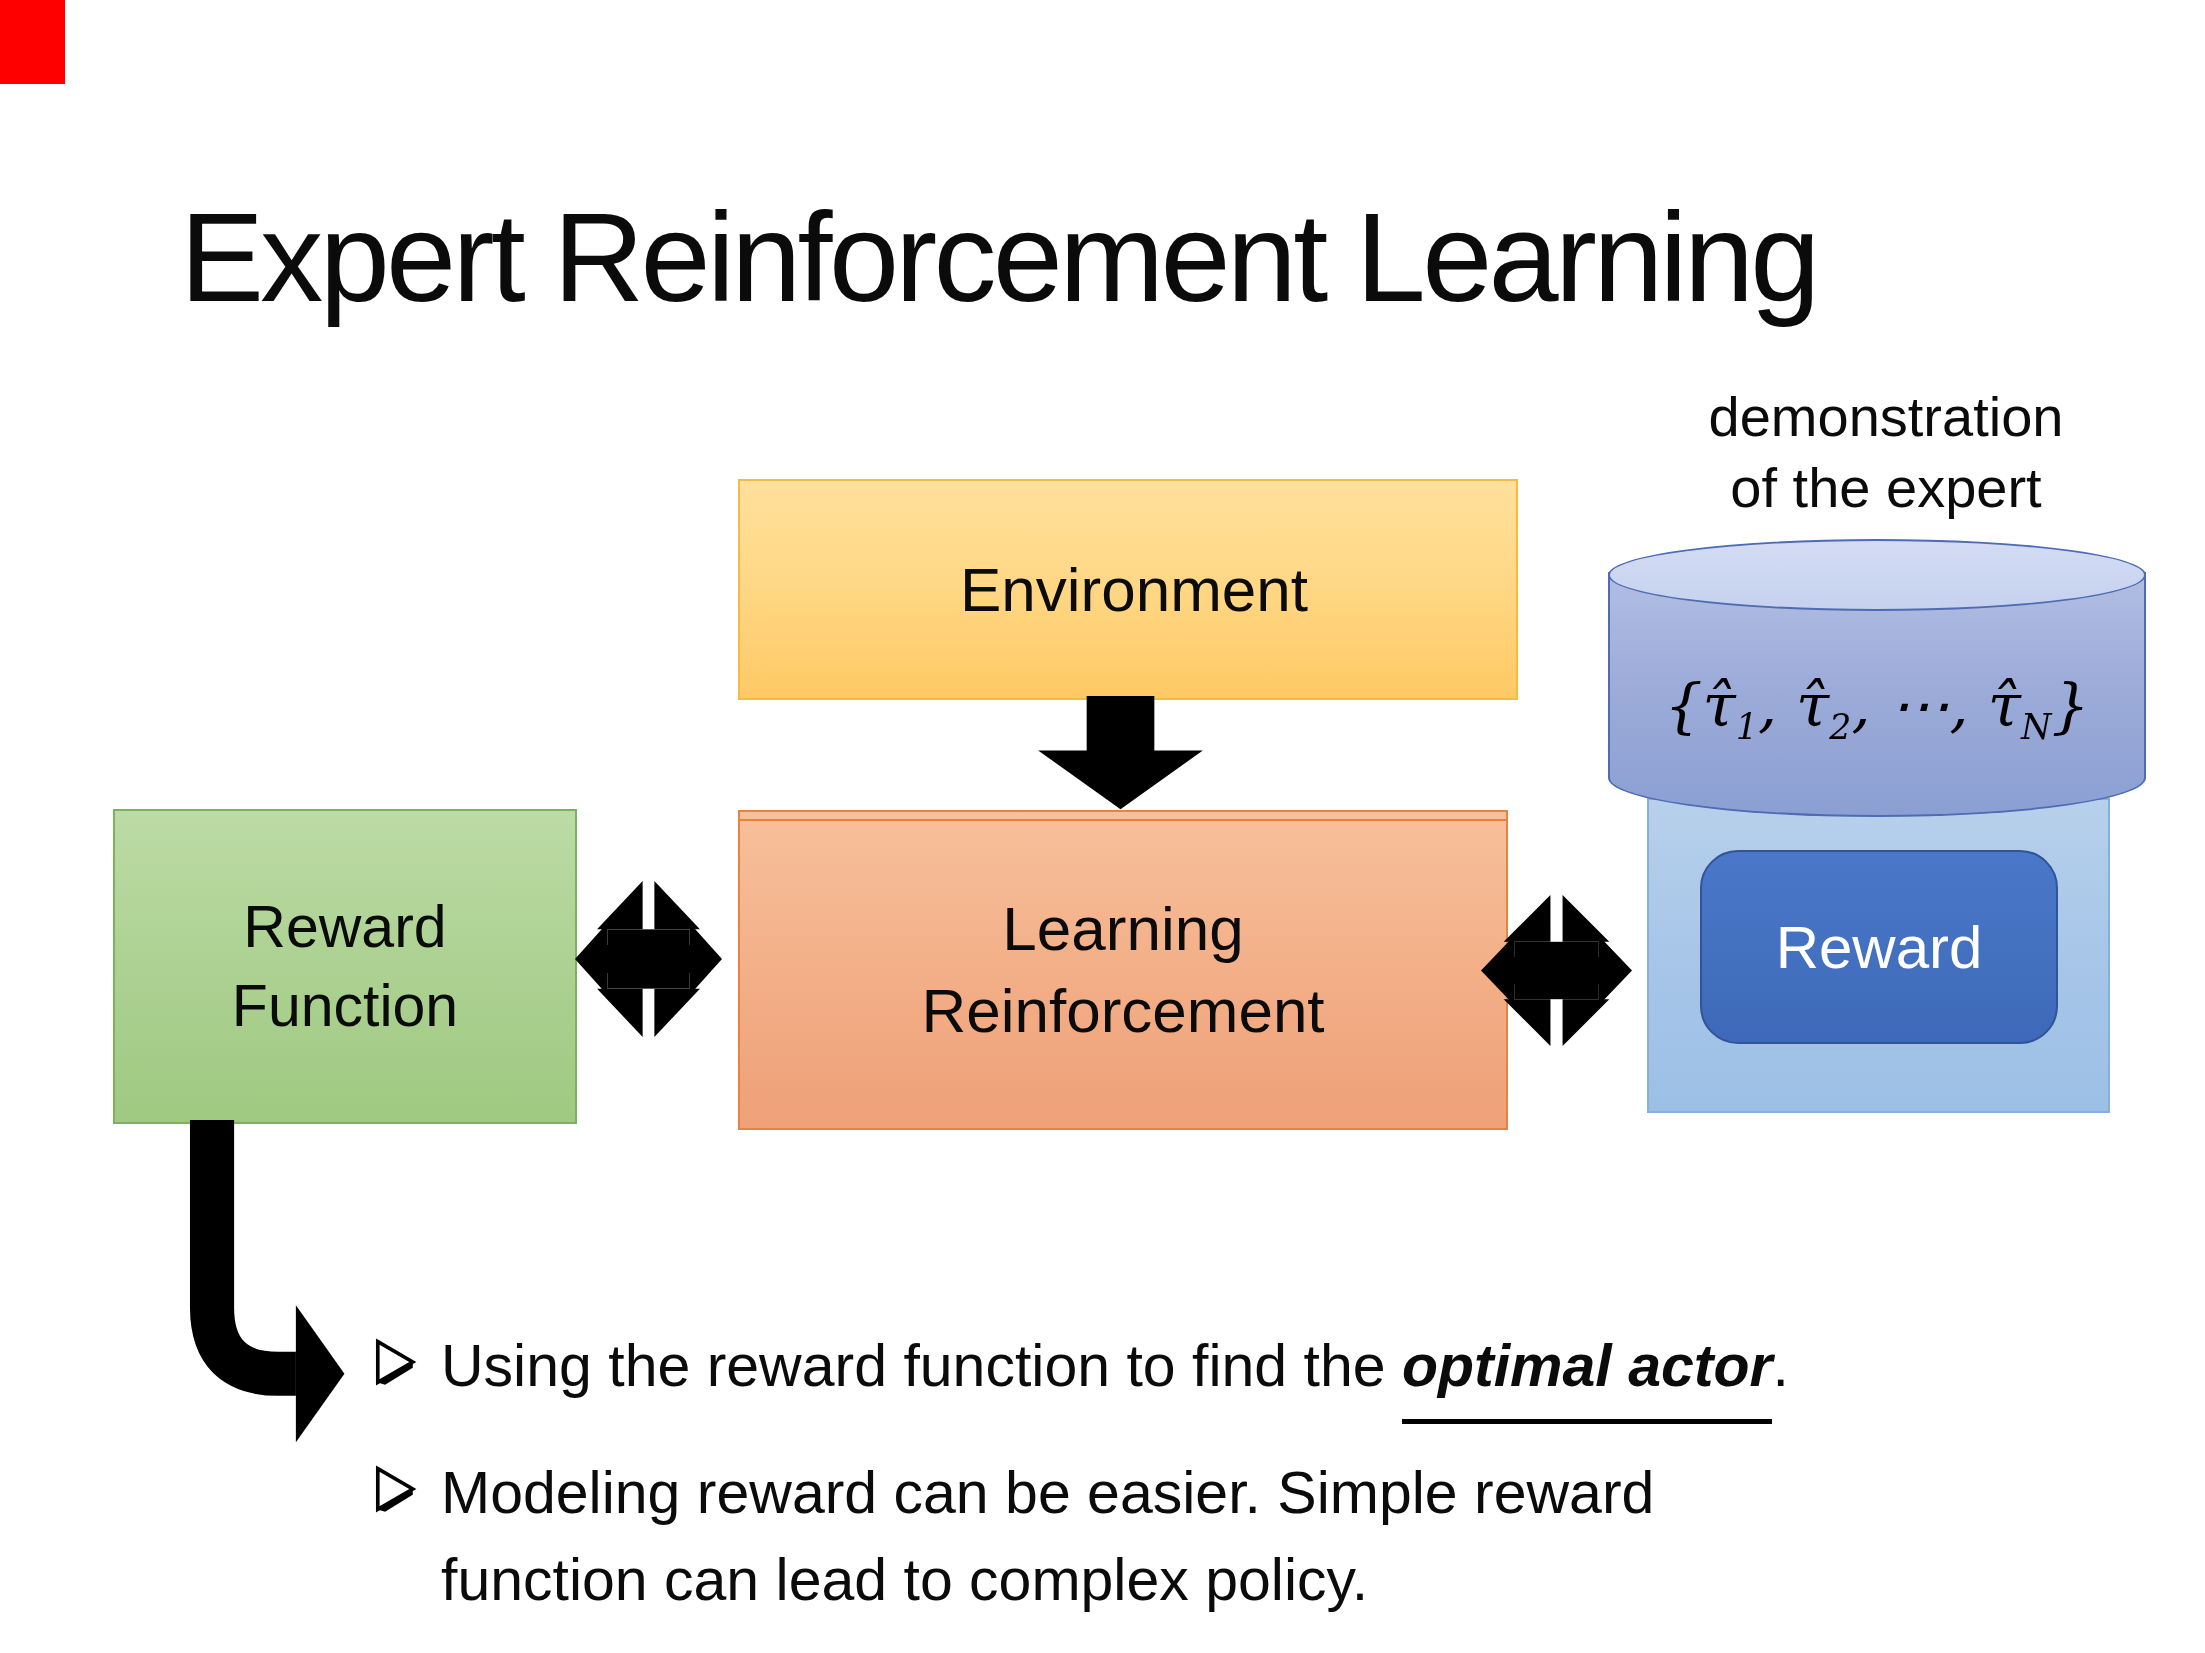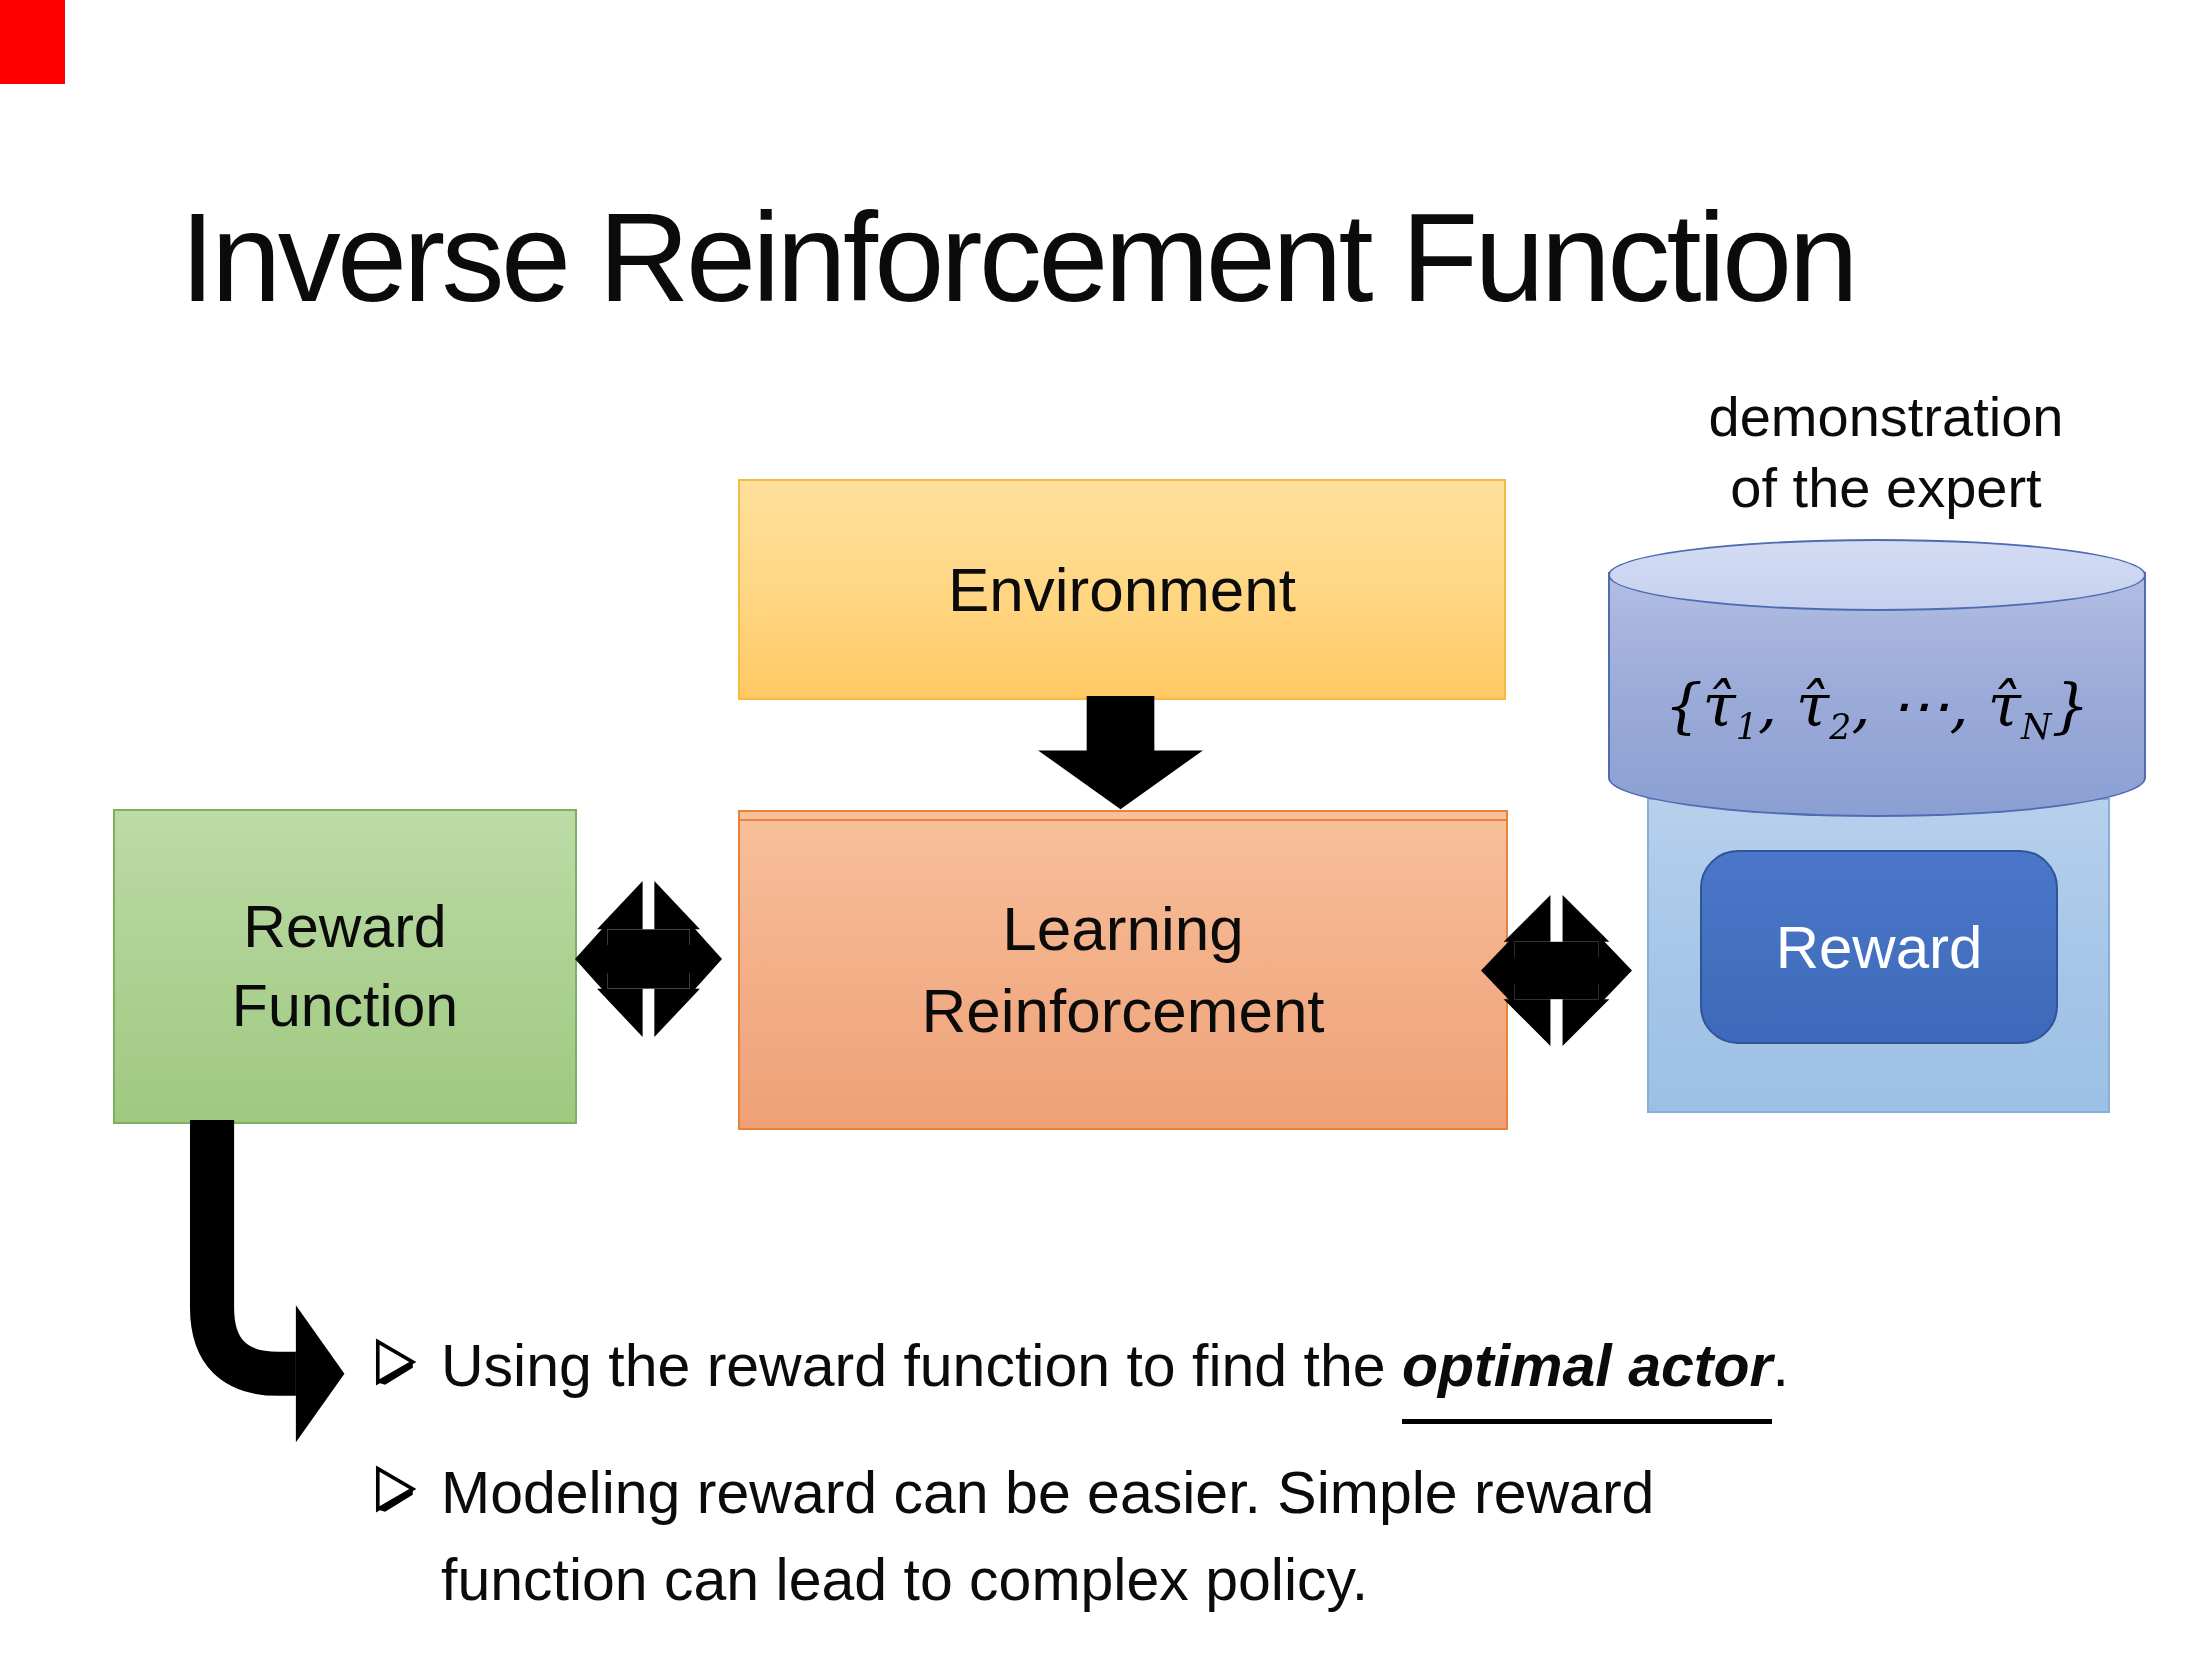--- a/index.html
+++ b/index.html
@@ -12,21 +12,21 @@
          white-space:nowrap;font-weight:400;}
 
   .demo-label{position:absolute;left:1614px;top:381px;width:544px;text-align:center;
               font-size:56px;line-height:71px;}
 
   .box{position:absolute;display:flex;flex-direction:column;align-items:center;justify-content:center;
        text-align:center;}
 
   .env-box{left:738px;top:479px;width:764px;height:217px;
            background:linear-gradient(180deg,#FFE09B 0%,#FFD887 45%,#FFC964 100%);
-           border:2.9px solid #F5BA42;font-size:62px;}
+           border:2.9px solid #F5BA42;font-size:62px;padding-left:12px;}
   .rl-box{left:738px;top:810px;width:766px;height:316px;
           background:linear-gradient(180deg,#F7C09B 0%,#F3B18A 45%,#EFA077 100%);
           border:2.9px solid #E8823D;font-size:62px;line-height:82px;}
   .rl-box::after{content:"";position:absolute;left:0;right:0;top:6.6px;border-top:2.2px solid #E8823D;}
   .reward-box{left:113px;top:809px;width:460px;height:311px;
           background:linear-gradient(180deg,#BCDBA6 0%,#AED294 45%,#9FC981 100%);
           border:2.2px solid #7FB15D;font-size:59px;line-height:79px;}
 
   .expert-rect{position:absolute;left:1647px;top:798px;width:459px;height:311px;z-index:1;
           background:linear-gradient(180deg,#B7D0EC 0%,#A7C6E8 50%,#9CC0E5 100%);
@@ -56,21 +56,21 @@
   .bullet-text{font-size:59px;line-height:87px;white-space:nowrap;}
   .em-strong{font-weight:bold;font-style:italic;border-bottom:5.1px solid #000;padding-bottom:20px;}
 </style>
 </head>
 <body>
 
 <div class="slide">
 
   <div class="red-marker"></div>
 
-  <div class="title">Inverse Reinforcement Function</div>
+  <div class="title">Expert Reinforcement Learning</div>
 
   <div class="demo-label">
     <span class="bl" style="display:block">demonstration</span>
     <span class="bl" style="display:block">of the expert</span>
   </div>
 
   <div class="box env-box">
     <span>Environment</span>
   </div>
 

